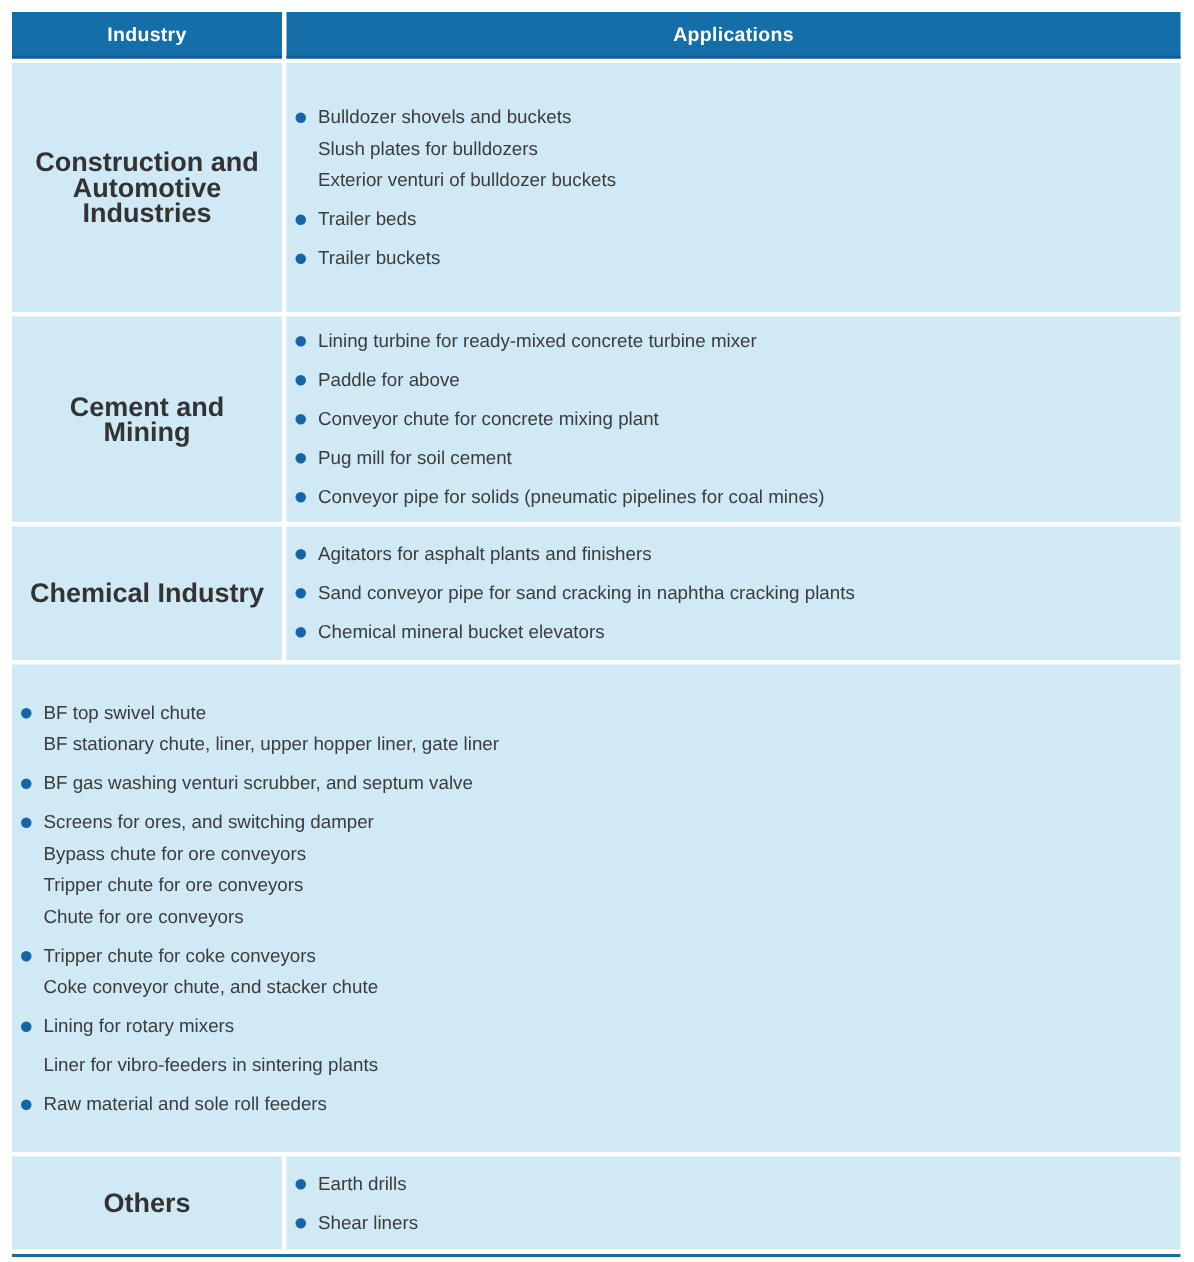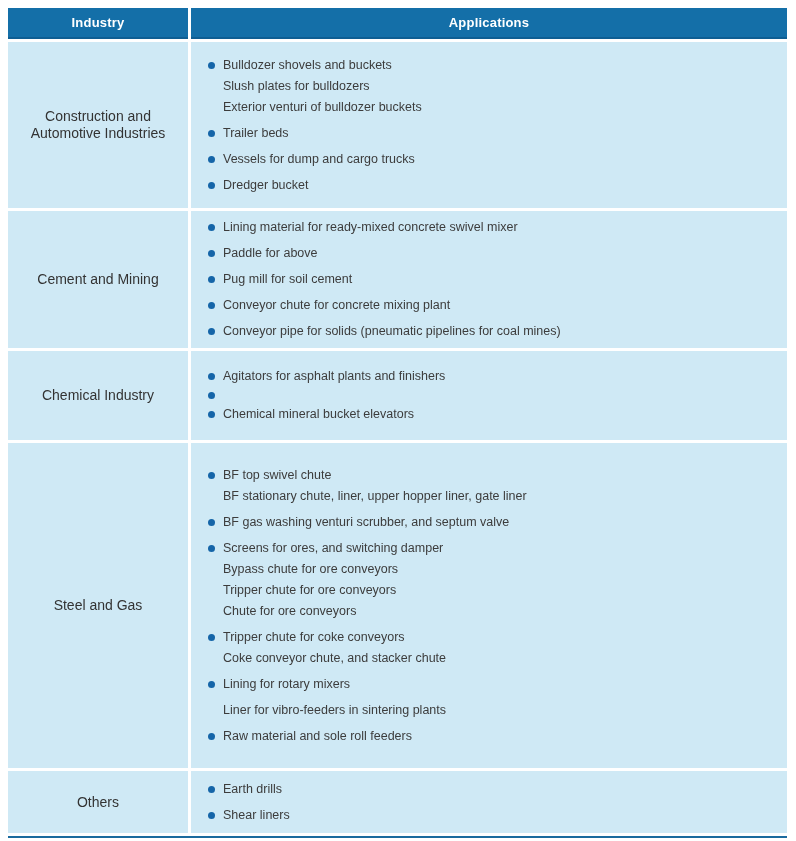--- a/index.html
+++ b/index.html
@@ -47,34 +47,34 @@
     gap:3px;
     margin-top:3px;
   }
   .cell-industry{
     width:180px;
     background:var(--row-bg);
     display:flex;
     align-items:center;
     justify-content:center;
     text-align:center;
-    font-size:14px;
-    font-weight:normal;
+    font-size:18px;
+    font-weight:bold;
     color:#333333;
     line-height:17px;
     padding:4px 10px;
     box-sizing:border-box;
   }
   .cell-apps{
     flex:1;
     background:var(--row-bg);
     display:flex;
     flex-direction:column;
     justify-content:center;
-    padding:6px 10px 6px 17px;
+    padding:6px 10px 6px 6px;
     box-sizing:border-box;
   }
   .group{margin-top:5px;}
   .group:first-child{margin-top:0;}
   .line{
     display:flex;
     align-items:baseline;
     font-size:12.5px;
     line-height:21px;
     color:var(--body-text);
@@ -133,66 +133,58 @@
                   <span class="bullet"></span>
                 </span>
                 <span>Trailer beds</span>
               </div>
             </div>
             <div class="group">
               <div class="line">
                 <span class="bullet-slot">
                   <span class="bullet"></span>
                 </span>
-                <span>Vessels for dump and cargo trucks</span>
-              </div>
-            </div>
-            <div class="group">
-              <div class="line">
-                <span class="bullet-slot">
-                  <span class="bullet"></span>
-                </span>
-                <span>Dredger bucket</span>
+                <span>Trailer buckets</span>
               </div>
             </div>
           </div>
         </div>
         <div class="row" style="min-height: 137px;">
           <div class="cell-industry">Cement and Mining</div>
           <div class="cell-apps">
             <div class="group">
               <div class="line">
                 <span class="bullet-slot">
                   <span class="bullet"></span>
                 </span>
-                <span>Lining material for ready-mixed concrete swivel mixer</span>
+                <span>Lining turbine for ready-mixed concrete turbine mixer</span>
               </div>
             </div>
             <div class="group">
               <div class="line">
                 <span class="bullet-slot">
                   <span class="bullet"></span>
                 </span>
                 <span>Paddle for above</span>
               </div>
             </div>
             <div class="group">
               <div class="line">
                 <span class="bullet-slot">
                   <span class="bullet"></span>
                 </span>
+                <span>Conveyor chute for concrete mixing plant</span>
+              </div>
+            </div>
+            <div class="group">
+              <div class="line">
+                <span class="bullet-slot">
+                  <span class="bullet"></span>
+                </span>
                 <span>Pug mill for soil cement</span>
-              </div>
-            </div>
-            <div class="group">
-              <div class="line">
-                <span class="bullet-slot">
-                  <span class="bullet"></span>
-                </span>
-                <span>Conveyor chute for concrete mixing plant</span>
               </div>
             </div>
             <div class="group">
               <div class="line">
                 <span class="bullet-slot">
                   <span class="bullet"></span>
                 </span>
                 <span>Conveyor pipe for solids (pneumatic pipelines for coal mines)</span>
               </div>
             </div>
@@ -207,34 +199,34 @@
                   <span class="bullet"></span>
                 </span>
                 <span>Agitators for asphalt plants and finishers</span>
               </div>
             </div>
             <div class="group">
               <div class="line">
                 <span class="bullet-slot">
                   <span class="bullet"></span>
                 </span>
+                <span>Sand conveyor pipe for sand cracking in naphtha cracking plants</span>
               </div>
             </div>
             <div class="group">
               <div class="line">
                 <span class="bullet-slot">
                   <span class="bullet"></span>
                 </span>
                 <span>Chemical mineral bucket elevators</span>
               </div>
             </div>
           </div>
         </div>
         <div class="row" style="min-height: 325px;">
-          <div class="cell-industry">Steel and Gas</div>
           <div class="cell-apps">
             <div class="group">
               <div class="line">
                 <span class="bullet-slot">
                   <span class="bullet"></span>
                 </span>
                 <span>BF top swivel chute</span>
               </div>
               <div class="line">
                 <span class="bullet-slot"></span>

